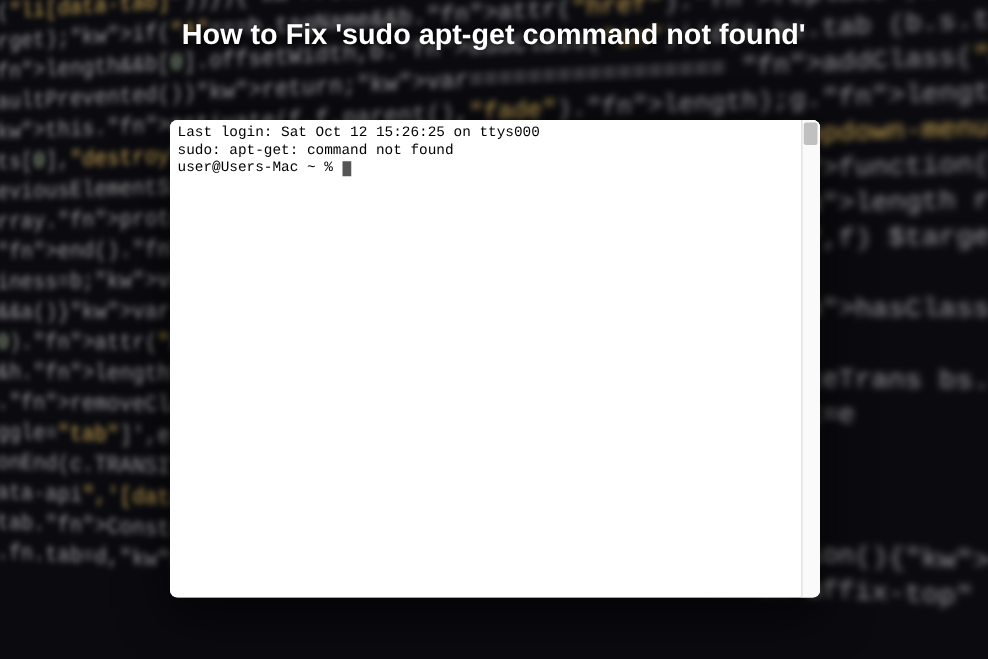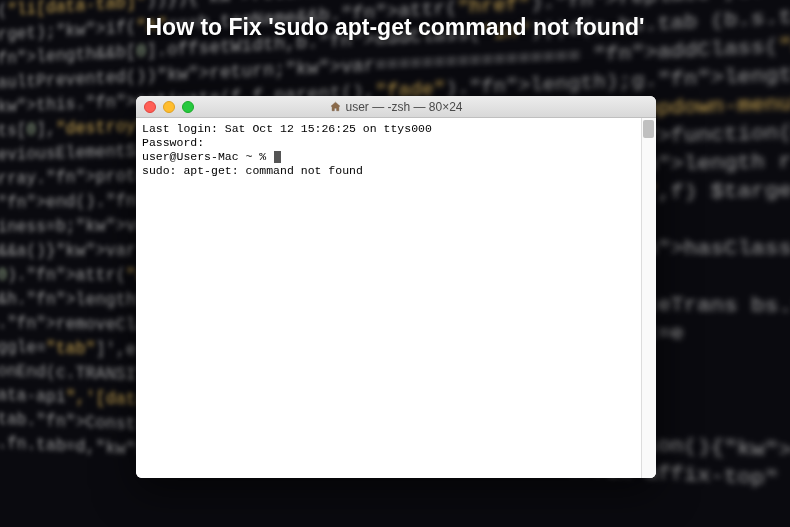--- a/index.html
+++ b/index.html
@@ -159,39 +159,23 @@
     <div class="bg-line">data-api<span class="str">",'[data-toggle="</span>pill"]'  is.$target=e</div>
     <div class="bg-line">.tab.<span class="&lt;span">"fn"</span>&gt;Constructor=c,a.fn.tab.<span class="&lt;span">"fn"</span>&gt;noConflict=<span class="&lt;span">"kw"</span>&gt;function(){<span class="&lt;span">"kw"</span>&gt;return  ===&gt;this.affix</div>
     <div class="bg-line">a.fn.tab=d,<span class="&lt;span">"kw"</span>&gt;this},a(document).<span class="&lt;span">"fn"</span>&gt;on(<span class="str">"click  rs="</span>affix affix-top"</div>
   </div>
 
 <div class="headline">
   <span>How to Fix 'sudo apt-get command not found'</span><br>
 </div>
 
 <div class="terminal-window">
-  <div class="titlebar">
-    <div class="tl-buttons">
-      <div class="tl-btn tl-close"></div>
-      <div class="tl-btn tl-min"></div>
-      <div class="tl-btn tl-max"></div>
-    </div>
-    <div class="tl-title">
-      <span class="home-icon">
-        <svg viewBox="0 0 16 16" width="12" height="12">
-          <path d="M8 1.5 L2 7 h1.5 v6 h3 v-3.5 h3 V13 h3 V7 H14 Z" fill="#8a6a4a" stroke="#6b4f34" stroke-width="0.5"></path>
-        </svg>
-      </span>
-      <span>user — -zsh — 80×24</span>
-    </div>
-  </div>
   <div class="terminal-body">
     <div id="term-lines">
         <div class="term-line">Last login: Sat Oct 12 15:26:25 on ttys000</div>
-        <div class="term-line">Password:</div>
+        <div class="term-line">sudo: apt-get: command not found</div>
         <div class="term-line">user@Users-Mac ~ % <span class="cursor-block"></span></div>
-        <div class="term-line">sudo: apt-get: command not found</div>
       </div>
     <div class="scrollbar-track">
       <div class="scrollbar-thumb"></div>
     </div>
   </div>
 </div>
 
 </body></html>

